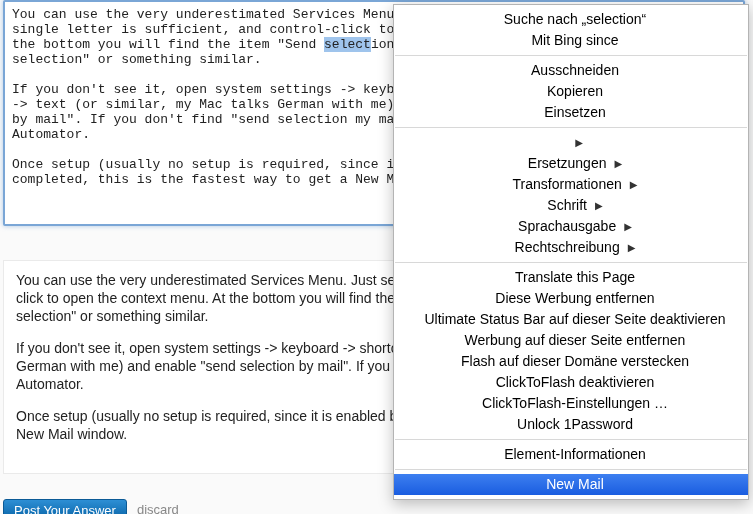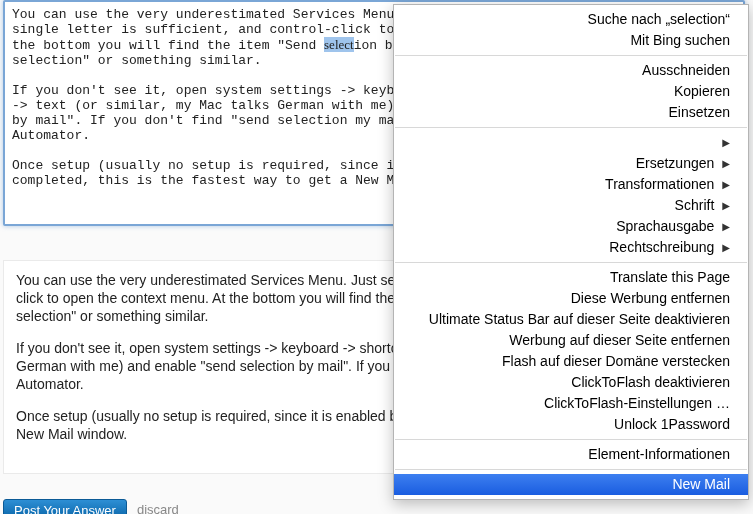--- a/index.html
+++ b/index.html
@@ -33,21 +33,20 @@
     color: #222;
     white-space: pre-wrap;
     word-wrap: break-word;
     outline: none;
     border: none;
     resize: none;
     overflow: hidden;
   }
   .selection {
     background: #9fc4ec;
-    font-family: Liberation Serif, serif;
   }
   .preview-container {
     position: absolute;
     top: 260px;
     left: 3px;
     width: 742px;
     height: 214px;
     background: #fff;
     padding: 10px 12px;
     border: 1px solid #eaeaea;
@@ -96,21 +95,21 @@
     box-shadow: 0 4px 14px rgba(0,0,0,0.25);
     font-size: 14px;
     font-family: "Lucida Grande","Helvetica Neue",Arial,sans-serif;
     padding: 4px 0;
     z-index: 100;
   }
   .ctx-item {
     position: relative;
     display: flex;
     align-items: center;
-    justify-content: flex-end;
+    justify-content: center;
     padding: 1px 18px 1px 26px;
     line-height: 19px;
     color: #000;
     white-space: nowrap;
     cursor: default;
   }
   .ctx-item.highlight {
     background: linear-gradient(#3d7ff0, #1a5de0);
     color: #fff;
   }
@@ -152,21 +151,21 @@
 <div class="post-bar">
   <button class="post-button">Post Your Answer</button>
   <span class="discard">discard</span>
 </div>
 
 <div class="ctx-menu" id="ctx-menu">
     <div class="ctx-item">
       <span>Suche nach „selection“</span>
     </div>
     <div class="ctx-item">
-      <span>Mit Bing suchen</span>
+      <span>Mit Bing since</span>
     </div>
     <div class="ctx-separator"></div>
     <div class="ctx-item">
       <span>Ausschneiden</span>
     </div>
     <div class="ctx-item">
       <span>Kopieren</span>
     </div>
     <div class="ctx-item">
       <span>Einsetzen</span>

